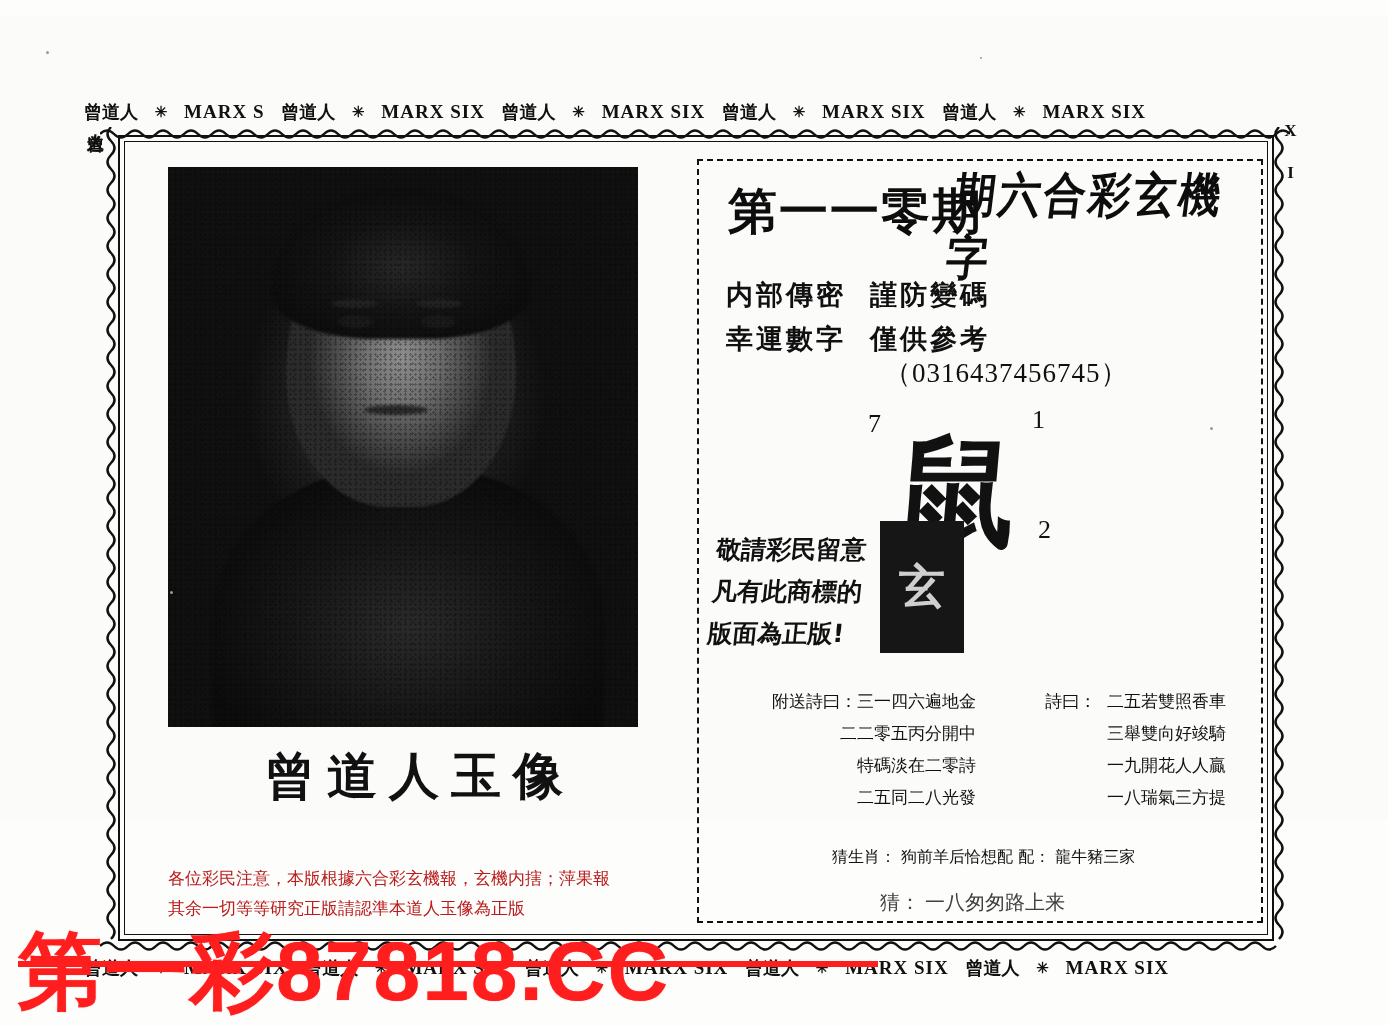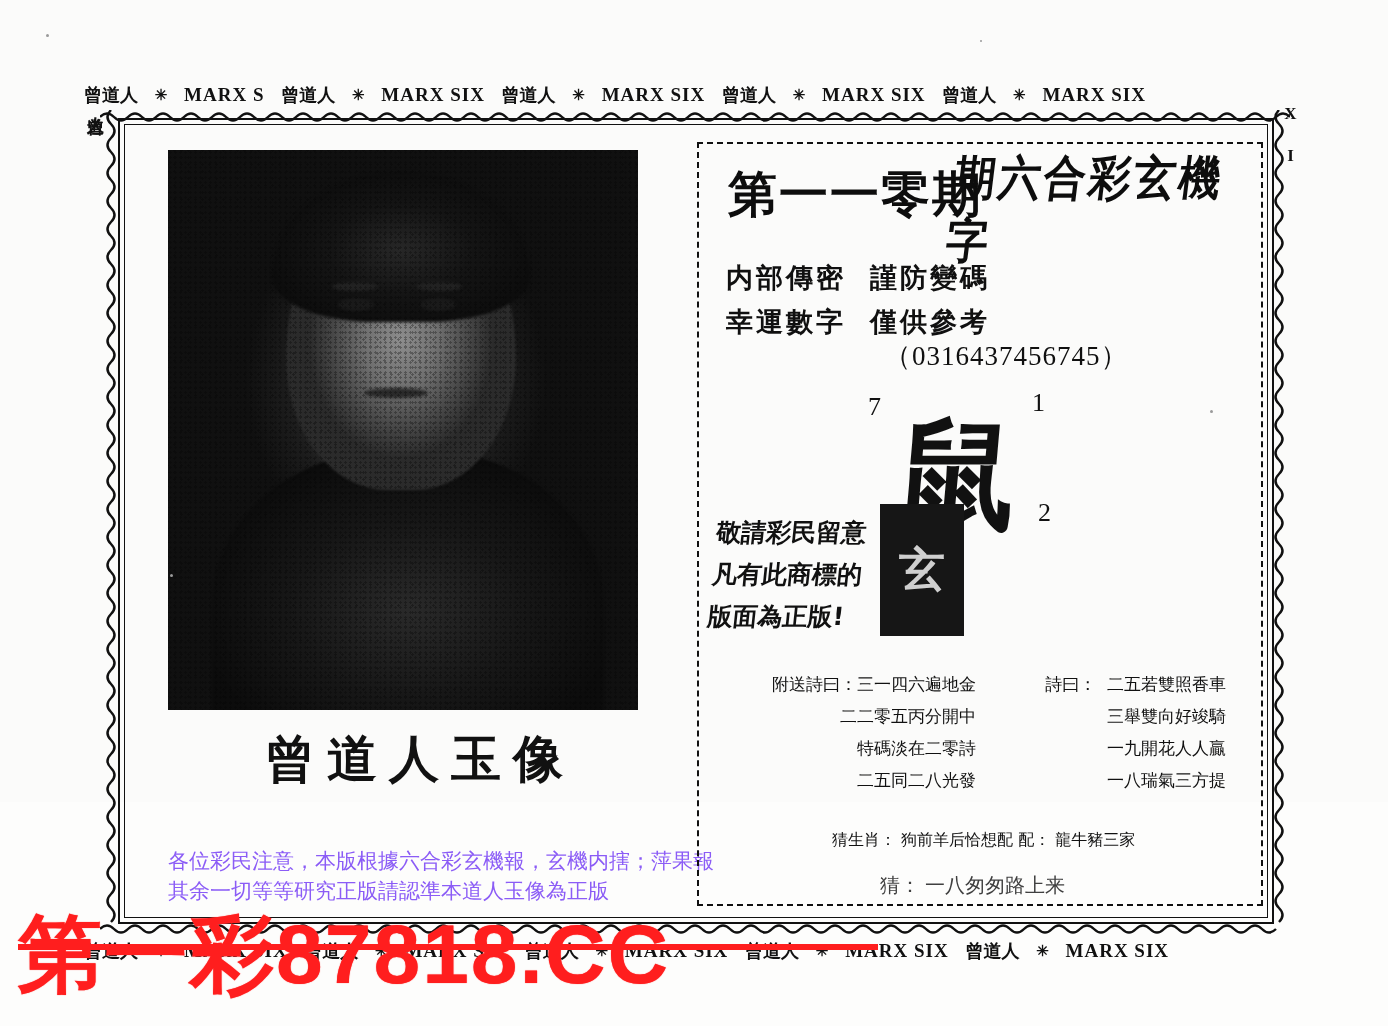--- a/index.html
+++ b/index.html
@@ -4,21 +4,21 @@
 <style>
   html,body{margin:0;padding:0;}
   body{
     width:1388px;height:1026px;
     background:#fdfdfc;
     font-family:"Liberation Serif", serif;
     position:relative;
     overflow:hidden;
   }
   .page{
-    position:absolute;left:0;top:0;width:1388px;height:802px;
+    position:absolute;left:0;top:17px;width:1388px;height:802px;
     background:#fbfbfa;
   }
   
   .band{
     position:absolute;
     color:#111;
     font-weight:bold;
     white-space:nowrap;
     overflow:hidden;
     letter-spacing:0px;
@@ -115,21 +115,21 @@
   }
   .portrait-caption{
     position:absolute;left:160px;top:726px;width:520px;
     font-family:"DejaVu Sans", sans-serif;
     font-weight:bold;font-size:50px;letter-spacing:12px;
     color:#111;text-align:center;
   }
   .left-notes{
     position:absolute;left:168px;top:846px;width:560px;
     font-family:"DejaVu Sans", sans-serif;
-    font-size:21px;color:#8b5cf6;line-height:30px;
+    font-size:17px;color:#b91c1c;line-height:30px;
   }
 
   
   .right-panel{
     position:absolute;left:697px;top:142px;width:562px;height:760px;
     border:2px dashed #111;
   }
   .title-row{
     position:absolute;left:712px;top:160px;width:530px;height:62px;
   }

